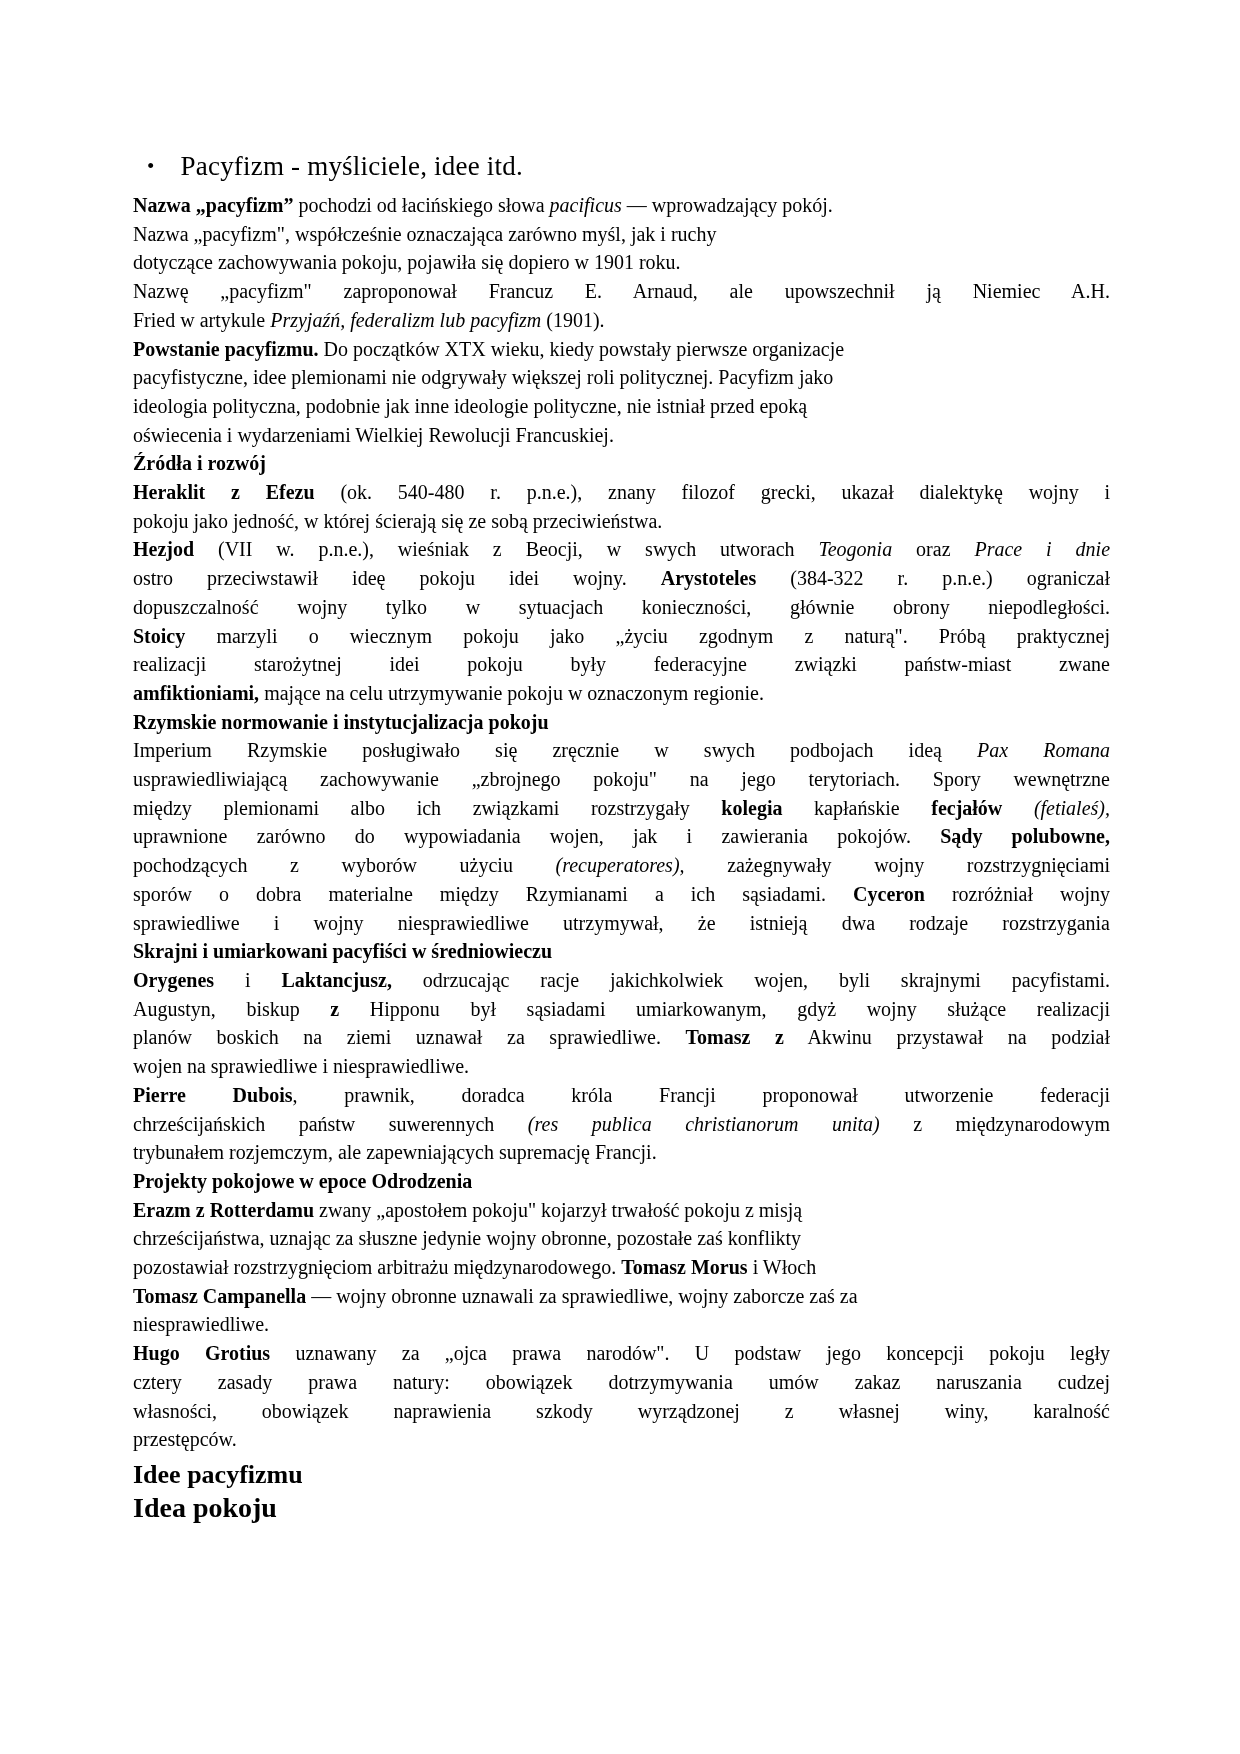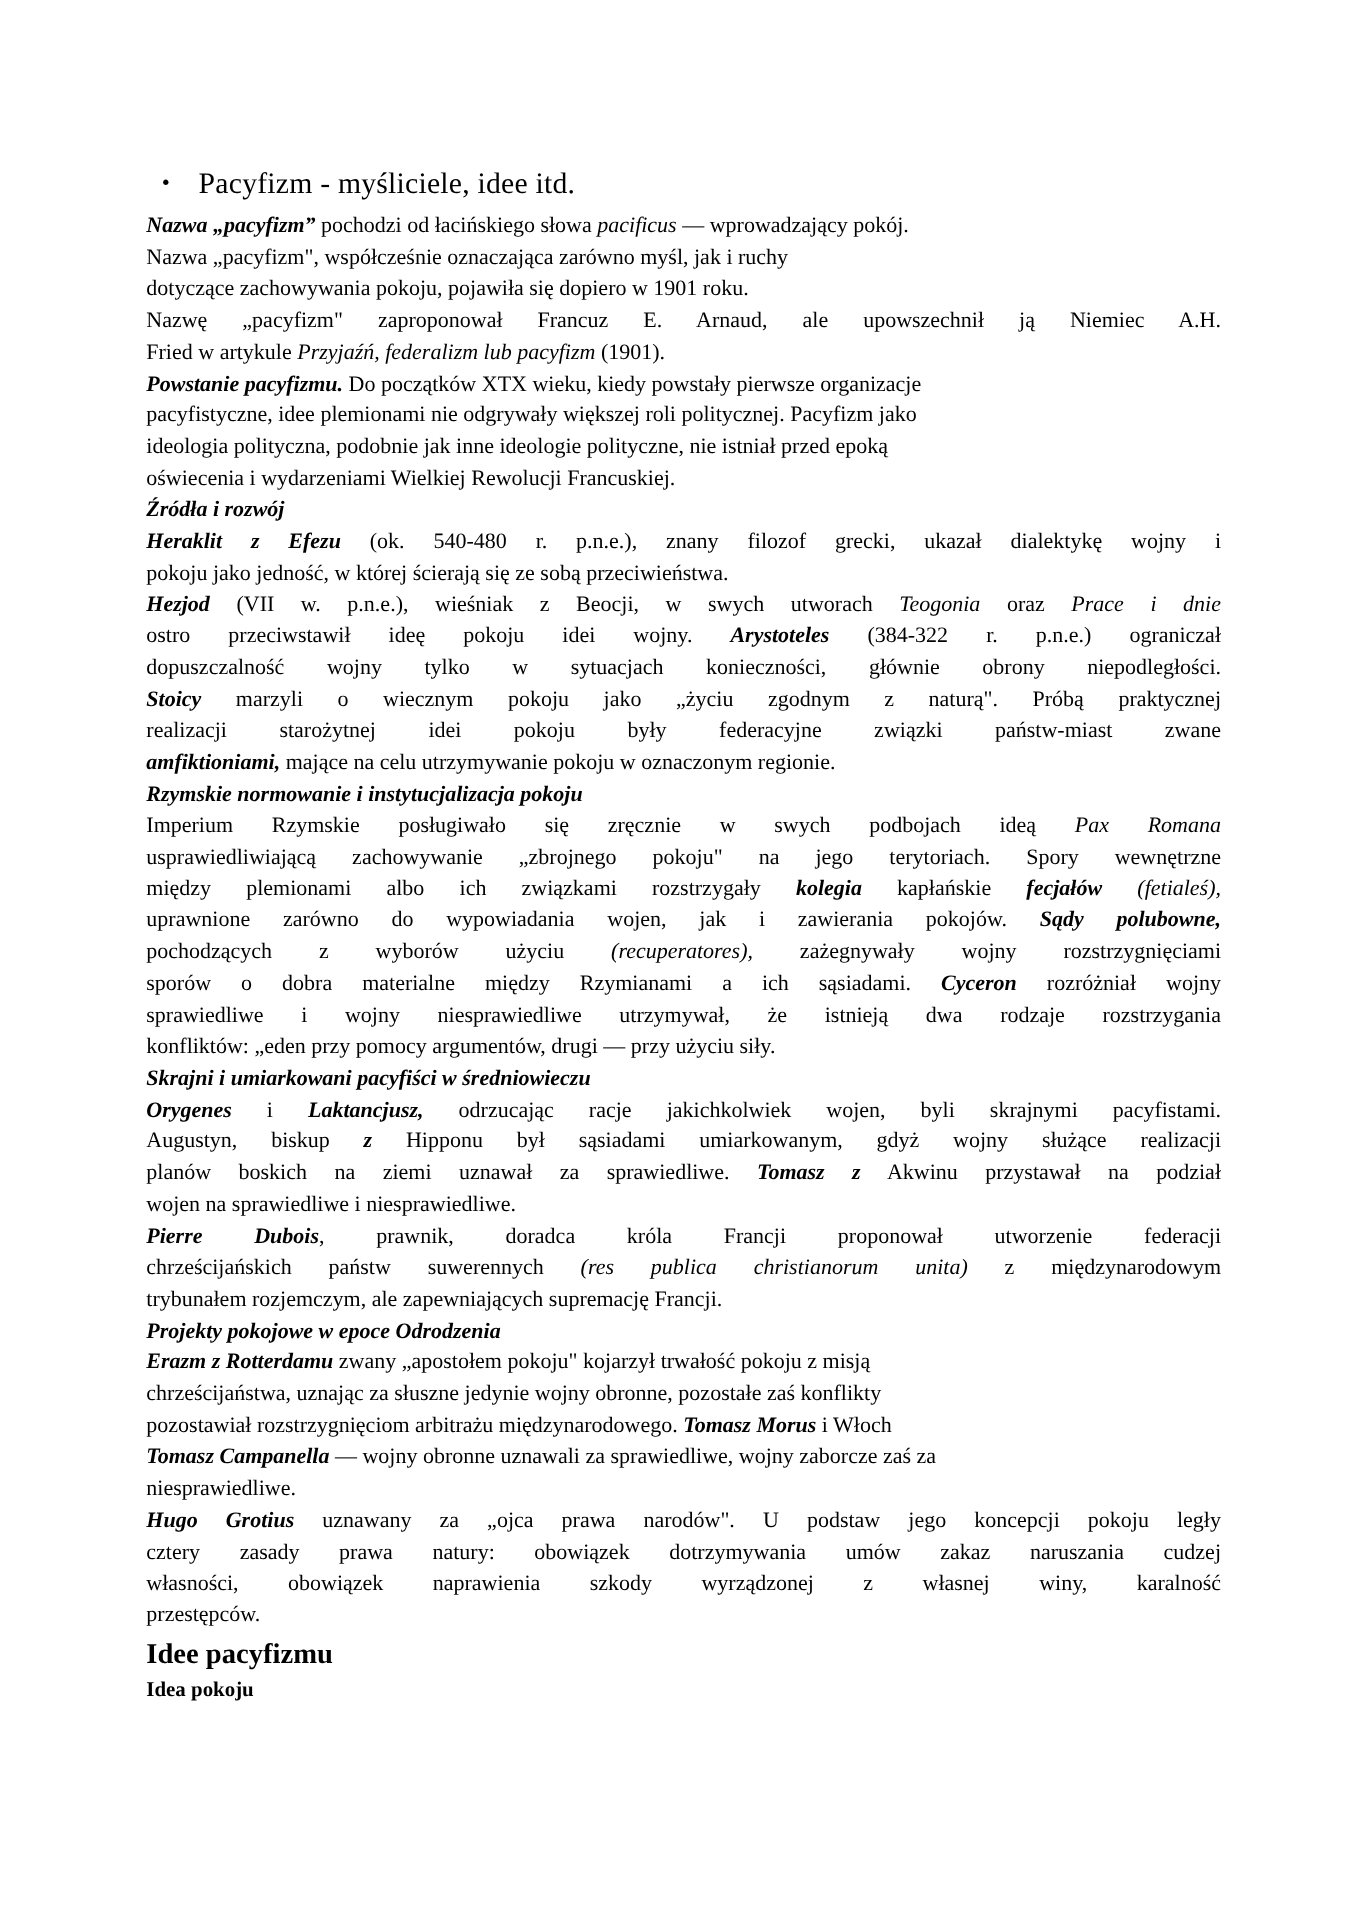--- a/index.html
+++ b/index.html
@@ -40,31 +40,31 @@
     font-size: 20px;
     line-height: 28.7px;
     white-space: normal;
     text-align: left;
   }
   .line.j {
     text-align: justify;
     text-align-last: justify;
     text-justify: inter-word;
   }
-  .line .b { font-weight: bold; font-style: italic; }
+  .line .b { font-weight: bold; }
   .line .i { font-style: italic; }
   .line.h1 {
     font-weight: bold;
     font-size: 26px;
     line-height: 36px;
     padding-top: 3px;
   }
   .line.h2 {
     font-weight: bold;
-    font-size: 19px;
+    font-size: 28px;
     line-height: 30px;
   }
 </style>
 </head>
 <body>
 
 <div class="sheet">
   <div class="content">
     <div class="title-row">
       <span class="bullet">•</span>
@@ -90,21 +90,20 @@
         <div class="line j"><span>realizacji starożytnej idei pokoju były federacyjne związki państw-miast zwane</span></div>
         <div class="line"><span class="b">amfiktioniami,</span><span> mające na celu utrzymywanie pokoju w oznaczonym regionie.</span></div>
         <div class="line"><span class="b">Rzymskie normowanie i instytucjalizacja pokoju</span></div>
         <div class="line j"><span>Imperium Rzymskie posługiwało się zręcznie w swych podbojach ideą </span><span class="i">Pax Romana</span></div>
         <div class="line j"><span>usprawiedliwiającą zachowywanie „zbrojnego pokoju" na jego terytoriach. Spory wewnętrzne</span></div>
         <div class="line j"><span>między plemionami albo ich związkami rozstrzygały </span><span class="b">kolegia</span><span> kapłańskie </span><span class="b">fecjałów</span><span> </span><span class="i">(fetialeś),</span></div>
         <div class="line j"><span>uprawnione zarówno do wypowiadania wojen, jak i zawierania pokojów. </span><span class="b">Sądy polubowne,</span></div>
         <div class="line j"><span>pochodzących z wyborów użyciu </span><span class="i">(recuperatores),</span><span> zażegnywały wojny rozstrzygnięciami</span></div>
         <div class="line j"><span>sporów o dobra materialne między Rzymianami a ich sąsiadami. </span><span class="b">Cyceron</span><span> rozróżniał wojny</span></div>
         <div class="line j"><span>sprawiedliwe i wojny niesprawiedliwe utrzymywał, że istnieją dwa rodzaje rozstrzygania</span></div>
-        <div class="line"><span>konfliktów: „eden przy pomocy argumentów, drugi — przy użyciu siły.</span></div>
         <div class="line"><span class="b">Skrajni i umiarkowani pacyfiści w średniowieczu</span></div>
         <div class="line j"><span class="b">Orygenes</span><span> i </span><span class="b">Laktancjusz,</span><span> odrzucając racje jakichkolwiek wojen, byli skrajnymi pacyfistami.</span></div>
         <div class="line j"><span>Augustyn, biskup </span><span class="b">z</span><span> Hipponu był sąsiadami umiarkowanym, gdyż wojny służące realizacji</span></div>
         <div class="line j"><span>planów boskich na ziemi uznawał za sprawiedliwe. </span><span class="b">Tomasz z</span><span> Akwinu przystawał na podział</span></div>
         <div class="line"><span>wojen na sprawiedliwe i niesprawiedliwe.</span></div>
         <div class="line j"><span class="b">Pierre Dubois</span><span>, prawnik, doradca króla Francji proponował utworzenie federacji</span></div>
         <div class="line j"><span>chrześcijańskich państw suwerennych </span><span class="i">(res publica christianorum unita)</span><span> z międzynarodowym</span></div>
         <div class="line"><span>trybunałem rozjemczym, ale zapewniających supremację Francji.</span></div>
         <div class="line"><span class="b">Projekty pokojowe w epoce Odrodzenia</span></div>
         <div class="line"><span class="b">Erazm z Rotterdamu</span><span> zwany „apostołem pokoju" kojarzył trwałość pokoju z misją</span></div>

